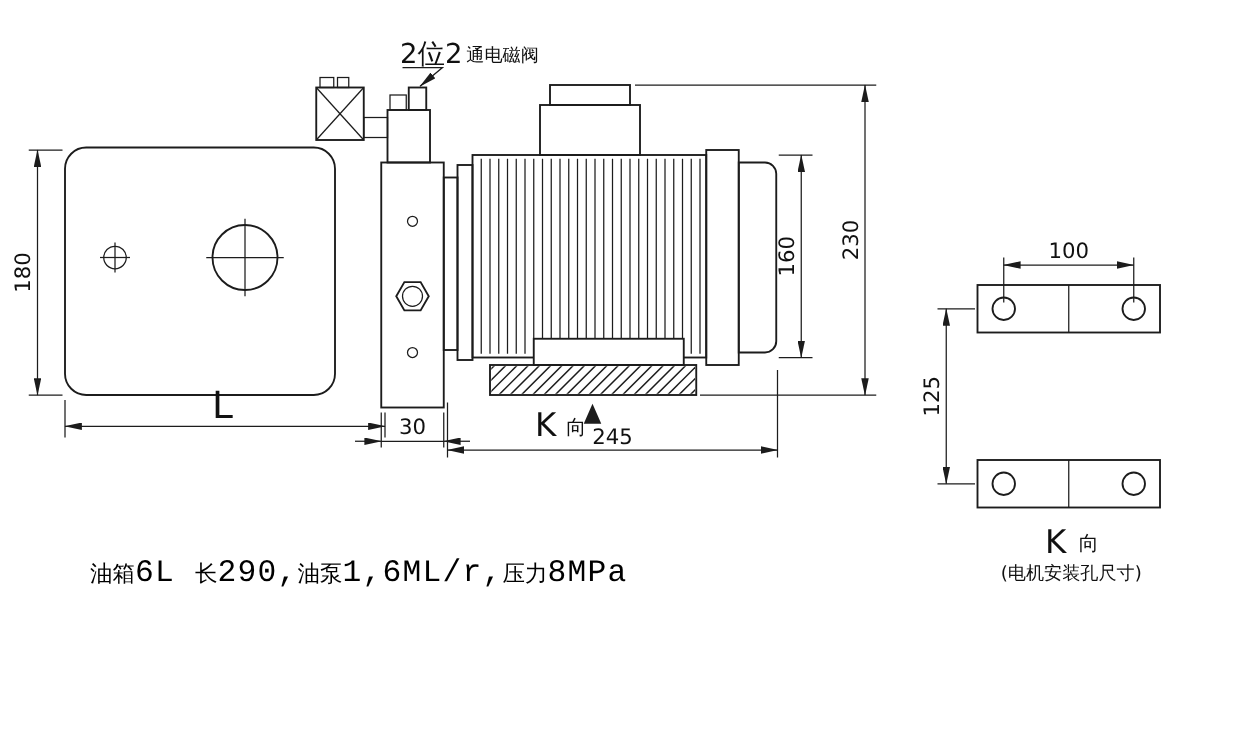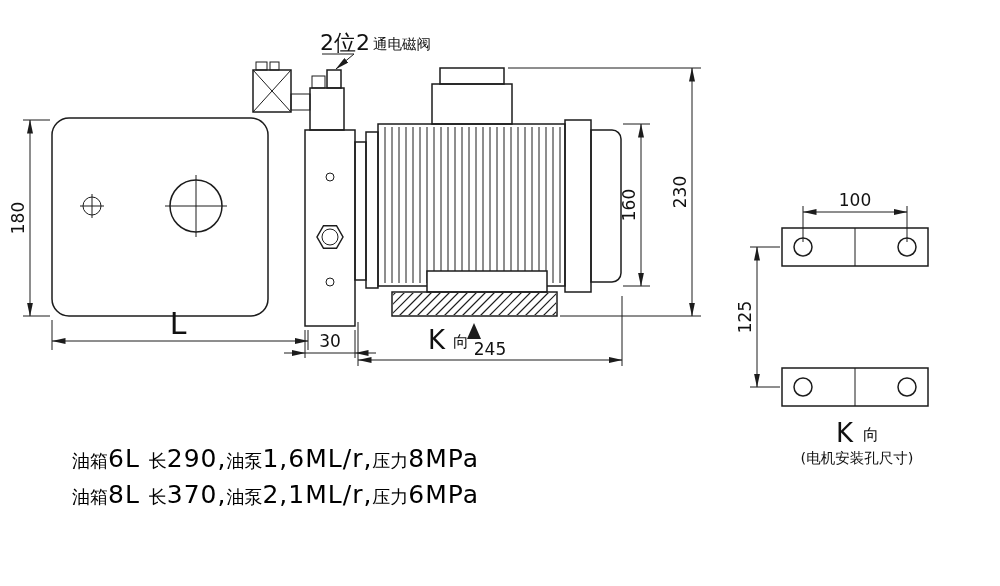--- a/index.html
+++ b/index.html
@@ -14,21 +14,21 @@
   .dimtxt { font-size:17px; }
   .Ltxt   { font-size:30px; }
   .kmain  { font-size:26px; }
   .ksub   { font-size:16px; }
   .ksubtitle { font-size:14.5px; }
   .callout-big  { font-size:22px; }
   .callout-small{ font-size:14.5px; }
   #motor-fins line { stroke:#1c1c1c; stroke-width:1; }
   #base-hatch line { stroke:#1c1c1c; stroke-width:1.2; }
   .spec-wrap { position:absolute; left:72px; top:442px; }
-  .spec-line { line-height:33px; white-space:nowrap; }
+  .spec-line { line-height:33px; white-space:nowrap;font-family:Liberation Mono, monospace; }
   .seg-cn  { font-size:18px; }
   .seg-num { font-size:25px; letter-spacing:1px; }
 </style>
 </head>
 <body>
 
 <svg width="1000" height="586" viewBox="0 0 1000 586">
   <defs>
     <marker id="arr" viewBox="0 0 14 6" refX="13.5" refY="3" markerWidth="14" markerHeight="6" orient="auto-start-reverse" markerUnits="userSpaceOnUse">
       <path d="M0,0 L14,3 L0,6 z" fill="#1c1c1c"></path>
@@ -224,14 +224,13 @@
     <g>
       <text class="kmain" x="836" y="442">K</text>
       <text class="ksub" x="863" y="440">向</text>
       <text class="ksubtitle" text-anchor="middle" x="857" y="463">(电机安装孔尺寸)</text>
     </g>
   </g>
 </svg>
 
 <div class="spec-wrap" id="spec-lines">
     <div class="spec-line"><span class="seg-cn">油箱</span><span class="seg-num">6L </span><span class="seg-cn">长</span><span class="seg-num">290,</span><span class="seg-cn">油泵</span><span class="seg-num">1,6ML/r,</span><span class="seg-cn">压力</span><span class="seg-num">8MPa</span></div>
-    <div class="spec-line"><span class="seg-cn">油箱</span><span class="seg-num">8L </span><span class="seg-cn">长</span><span class="seg-num">370,</span><span class="seg-cn">油泵</span><span class="seg-num">2,1ML/r,</span><span class="seg-cn">压力</span><span class="seg-num">6MPa</span></div>
   </div>
 
 </body></html>

